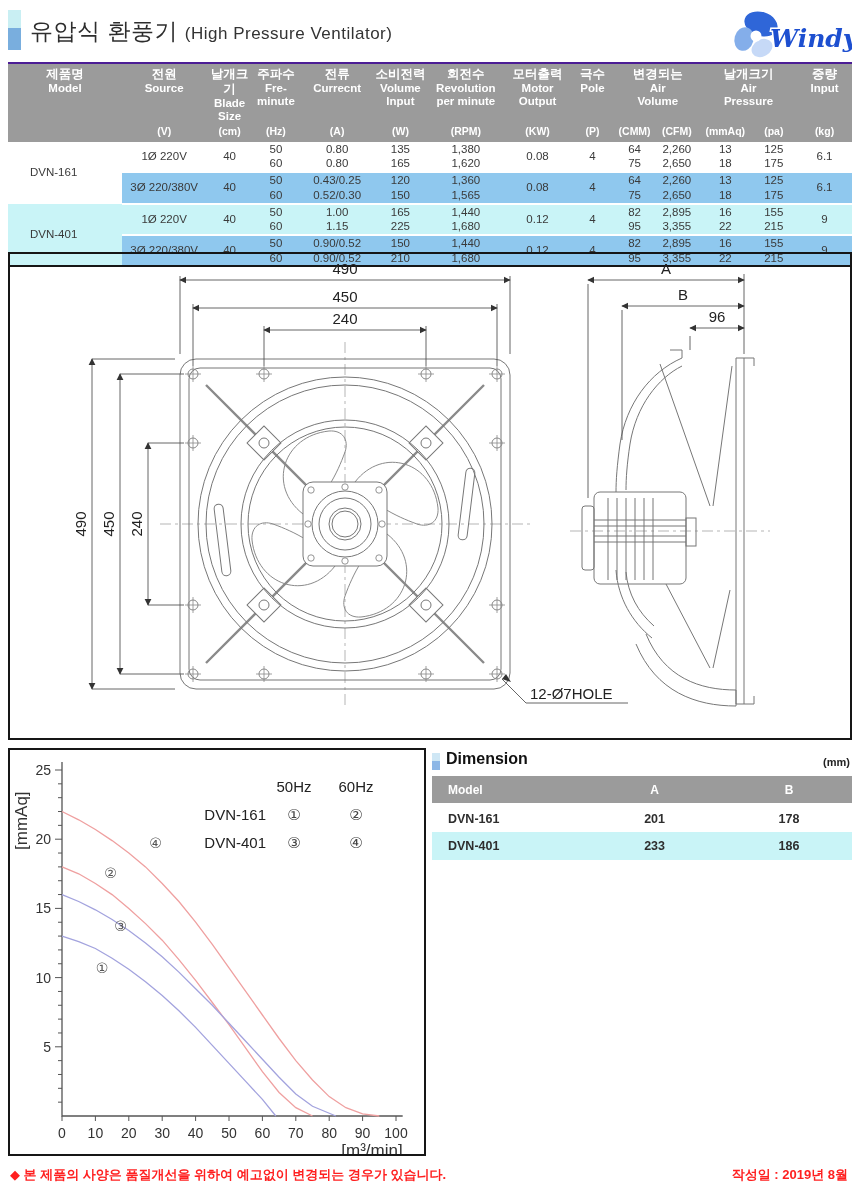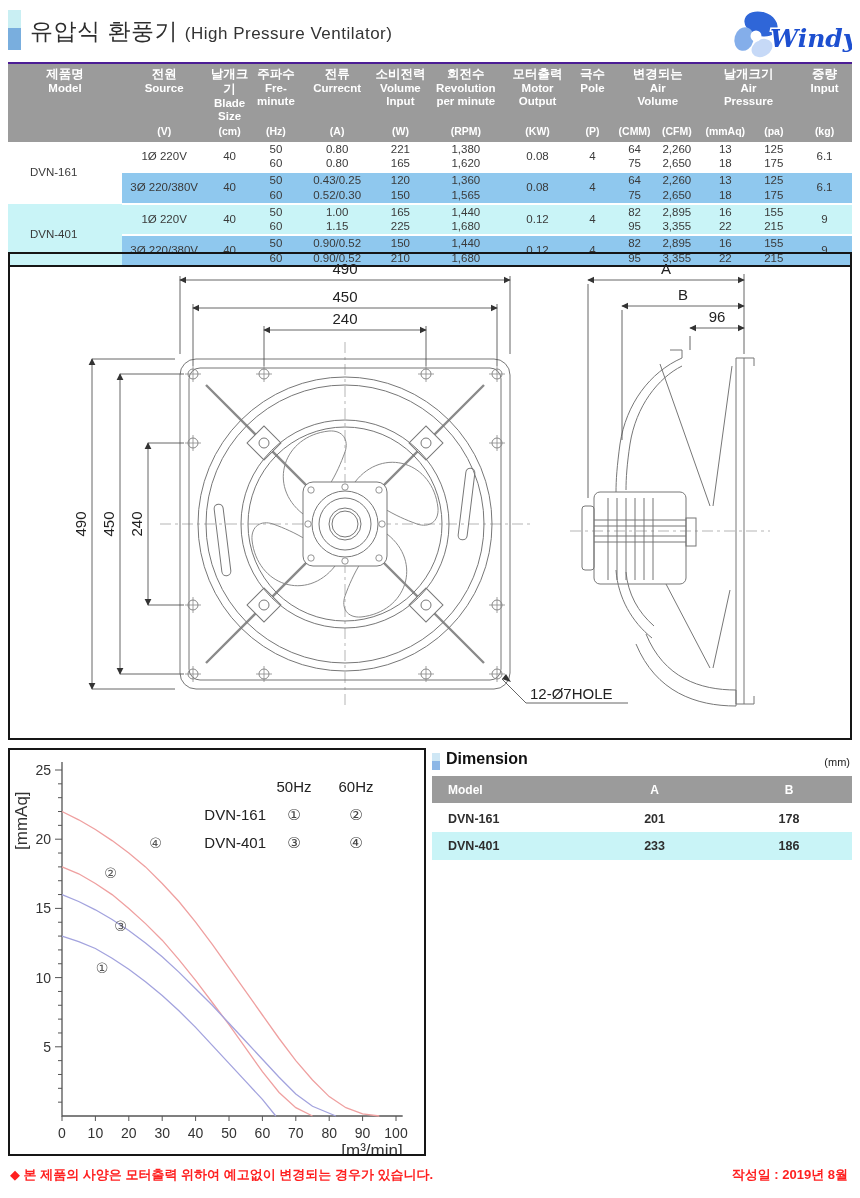--- a/index.html
+++ b/index.html
@@ -39,21 +39,21 @@
 
   
   .chartbox { position:absolute; left:8px; top:748px; width:418px; height:408px; border:2px solid #161616; }
 
   
   .dimsec { position:absolute; left:432px; top:750px; width:420px; }
   .dimhead { position:relative; height:26px; }
   .dimaccent { position:absolute; left:0; top:3px; width:8px; height:17px;
                background:linear-gradient(180deg,#cfe7f5 0%,#cfe7f5 45%,#8db7e6 45%,#8db7e6 100%); }
   .dimtitle { position:absolute; left:14px; top:0; font-size:16px; font-weight:bold; color:#111; }
-  .dimunit { position:absolute; right:2px; top:6px; font-size:11px; font-weight:normal; color:#222; }
+  .dimunit { position:absolute; right:2px; top:6px; font-size:11px; font-weight:bold; color:#222; }
   table.dim { width:100%; border-collapse:collapse; table-layout:fixed; }
   table.dim th { background:#9b9b9b; color:#fff; font-size:12px; font-weight:bold; height:28px;
                  border-bottom:2px solid #fff; }
   table.dim th.c1, table.dim td.c1 { text-align:left; padding-left:16px; }
   table.dim th.c2, table.dim td.c2 { text-align:center; }
   table.dim th.c3, table.dim td.c3 { text-align:center; }
   table.dim td { font-size:12.5px; font-weight:bold; color:#2e2e2e; height:28px; }
   tr.dim-white { background:#fff; }
   tr.dim-cyan  { background:#c9f4f7; }
 
@@ -172,21 +172,21 @@
         <td>(kg)</td>
       </tr>
     </thead>
     <tbody>
         <tr class="bg-white">
           <td rowspan="4" class="model-cell mbg-white">DVN-161</td>
           <td rowspan="2">1Ø 220V</td>
           <td rowspan="2">40</td>
           <td>50</td>
           <td>0.80</td>
-          <td>221</td>
+          <td>135</td>
           <td>1,380</td>
           <td rowspan="2">0.08</td>
           <td rowspan="2">4</td>
           <td>64</td>
           <td>2,260</td>
           <td>13</td>
           <td>125</td>
           <td rowspan="2">6.1</td>
         </tr>
         <tr class="bg-white">
@@ -528,16 +528,16 @@
         </tr>
         <tr class="dim-cyan">
           <td class="c1">DVN-401</td>
           <td class="c2">233</td>
           <td class="c3">186</td>
         </tr>
       </tbody>
     </table>
   </div>
 
-  <div class="foot-note">◆ 본 제품의 사양은 모터출력 위하여 예고없이 변경되는 경우가 있습니다.</div>
+  <div class="foot-note">◆ 본 제품의 사양은 품질개선을 위하여 예고없이 변경되는 경우가 있습니다.</div>
   <div class="foot-date">작성일 : 2019년 8월</div>
 
 </div>
 
 </body></html>

